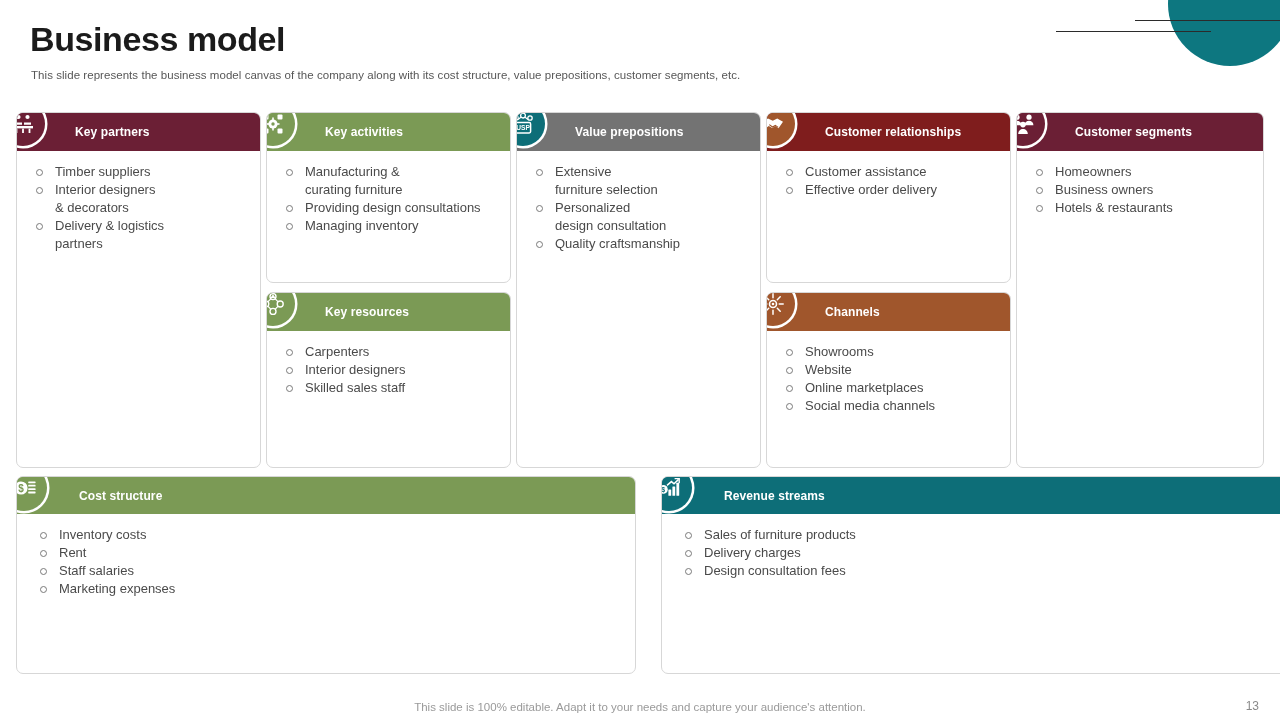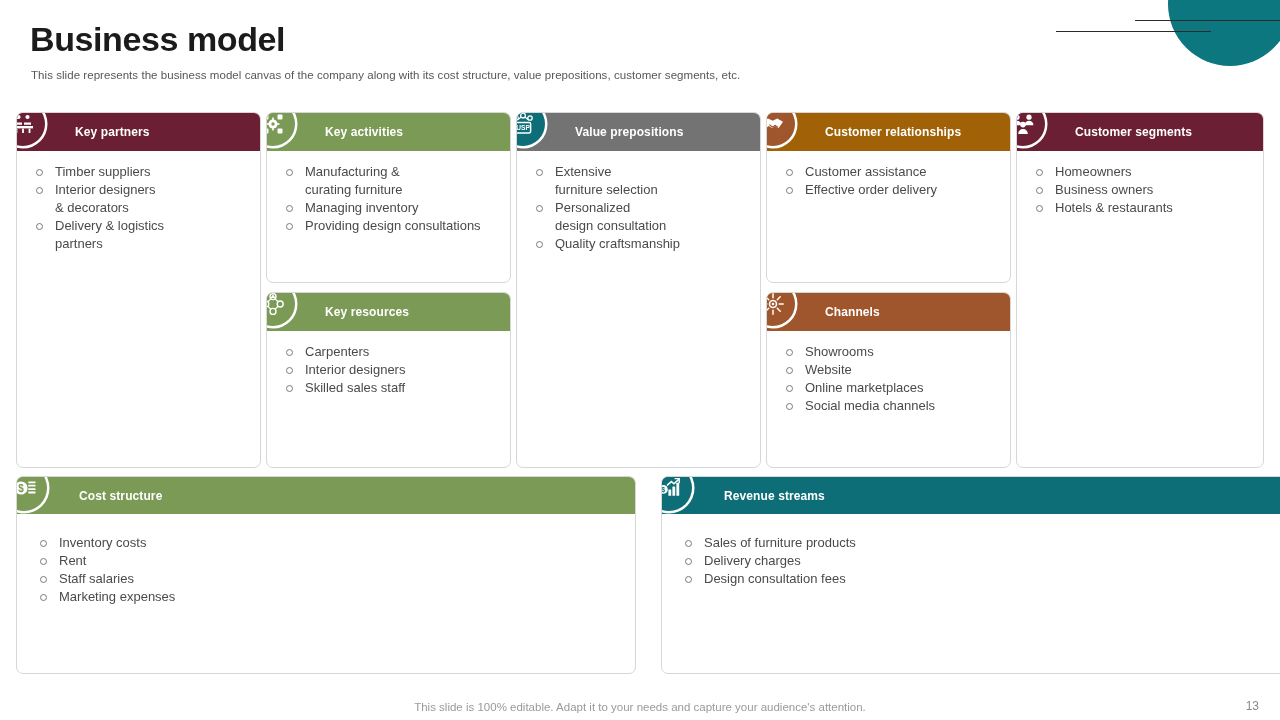--- a/index.html
+++ b/index.html
@@ -96,21 +96,21 @@
     border:1px solid #7a7a7a; background:transparent;
   }
 
   
   .bottom { position:absolute; left:16px; top:476px; width:1248px; height:198px; }
   .bcard { position:absolute; top:0; height:198px; }
   .bcard-left  { left:0;   width:620px; }
   .bcard-right { left:645px; width:692px; }
   .bcard .card-head { height:37px; padding-left:62px; }
   .bcard .head-icon { left:-16px; top:-12px; width:46px; height:46px; }
-  .bcard .card-body { padding:20px 10px 10px 20px; }
+  .bcard .card-body { padding:12px 10px 10px 20px; }
 
   
   .footer-note {
     position:absolute; left:0; top:701px; width:1280px;
     text-align:center; font-size:11.5px; color:#9a9a9a;
   }
   .page-num {
     position:absolute; right:21px; top:699px;
     font-size:12px; color:#8a8a8a;
   }
@@ -176,22 +176,22 @@
               <rect x="6.5" y="12.2" width="3" height="1.6" fill="#fff"></rect>
               <rect x="16.5" y="12.2" width="3" height="1.6" fill="#fff"></rect>
             </svg>
           </span>
           <span class="title">Key activities</span>
         </div>
         <div class="card-body">
           <ul class="bullets">
               <li>Manufacturing &amp;</li>
               <li class="no-bullet" style="list-style: none; --hide: 1;">curating furniture</li>
+              <li>Providing design consultations</li>
               <li>Managing inventory</li>
-              <li>Providing design consultations</li>
             </ul>
         </div>
       </div>
       <div class="card fixed-bot">
         <div class="card-head" style="background: rgb(123, 154, 85);">
           <span class="head-icon" style="background: rgb(123, 154, 85);">
             <svg width="26" height="26" viewBox="0 0 26 26" fill="none">
               <path d="M13 3.2 15.6 7h-5.2z" fill="#fff"></path>
               <circle cx="13" cy="5.6" r="3" fill="none" stroke="#fff" stroke-width="1.4"></circle>
               <circle cx="5.8" cy="13" r="3" fill="none" stroke="#fff" stroke-width="1.4"></circle>
@@ -234,21 +234,21 @@
               <li>Personalized</li>
               <li class="no-bullet" style="list-style: none; --hide: 1;">design consultation</li>
               <li>Quality craftsmanship</li>
             </ul>
         </div>
       </div>
     </div>
 
     <div class="col col-4">
       <div class="card fixed-top">
-        <div class="card-head" style="background: #a16207;">
+        <div class="card-head" style="background: #7f1d1d;">
           <span class="head-icon" style="background: rgb(160, 86, 44);">
             <svg width="26" height="26" viewBox="0 0 26 26" fill="none">
               <path d="M3 10.5 8 7.5l4.8 2.2 4.4-2.2 5.8 3.2-4.5 6.5-3.3-2.1-3 1.8-3.4-1.9-2.4 1.6z" fill="#fff"></path>
               <path d="M9.3 13.6l3.2 2.4 2.8-1.6 2.9 2" stroke="#a0562c" stroke-width="1.1" fill="none"></path>
             </svg>
           </span>
           <span class="title">Customer relationships</span>
         </div>
         <div class="card-body">
           <ul class="bullets">

